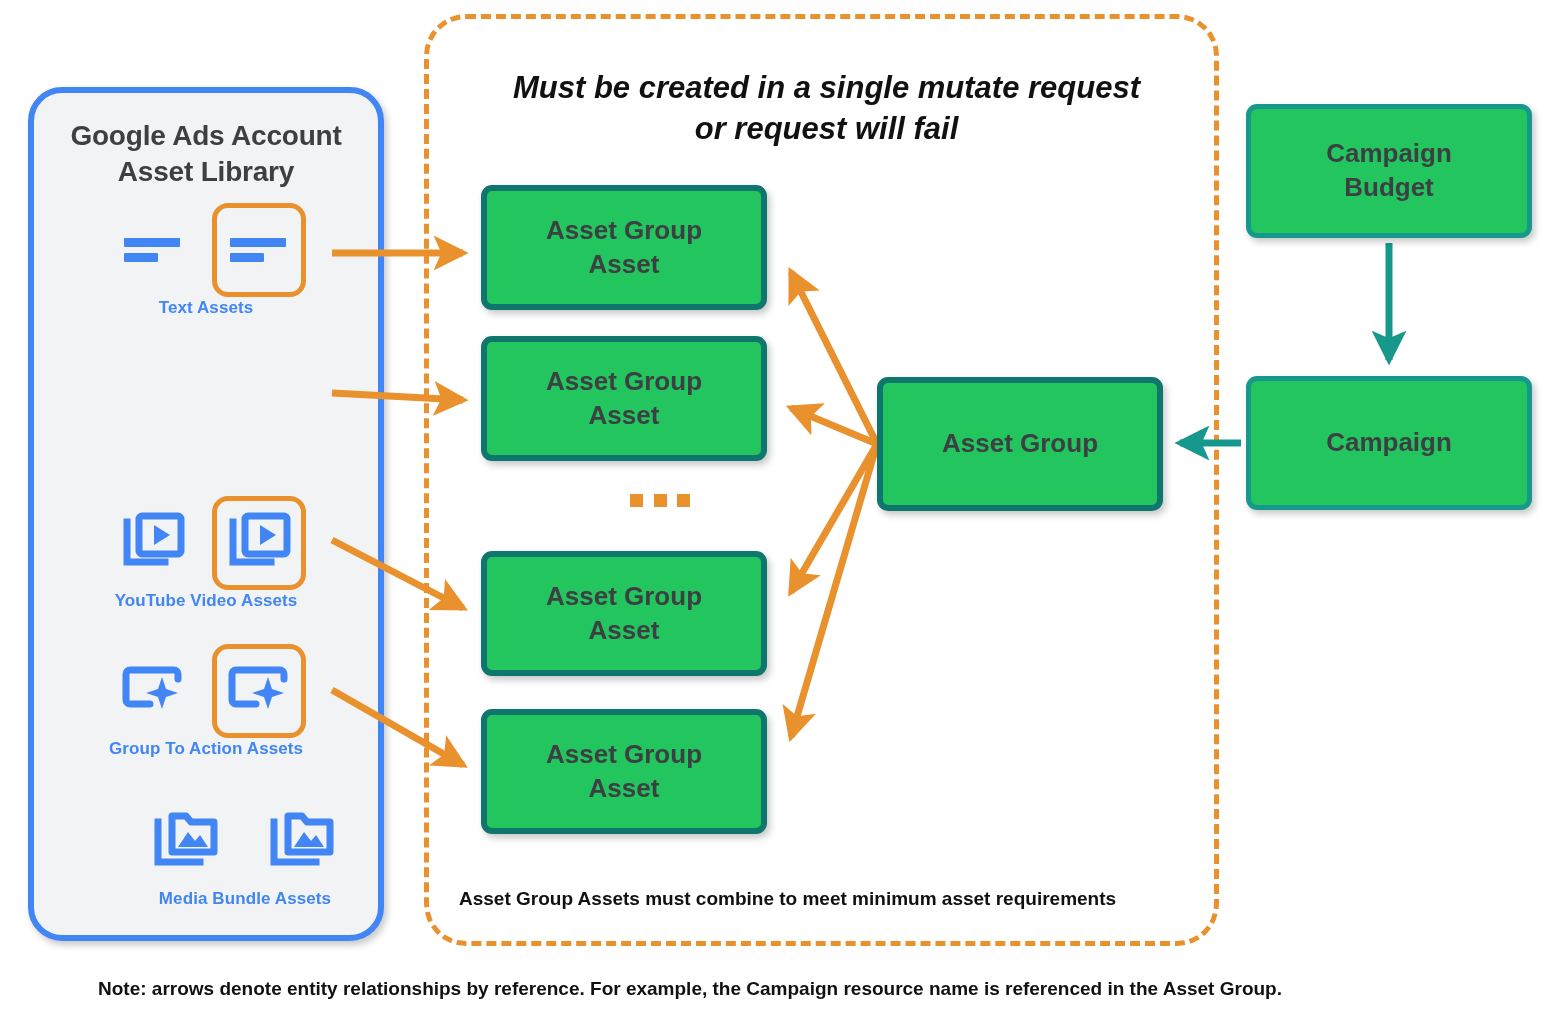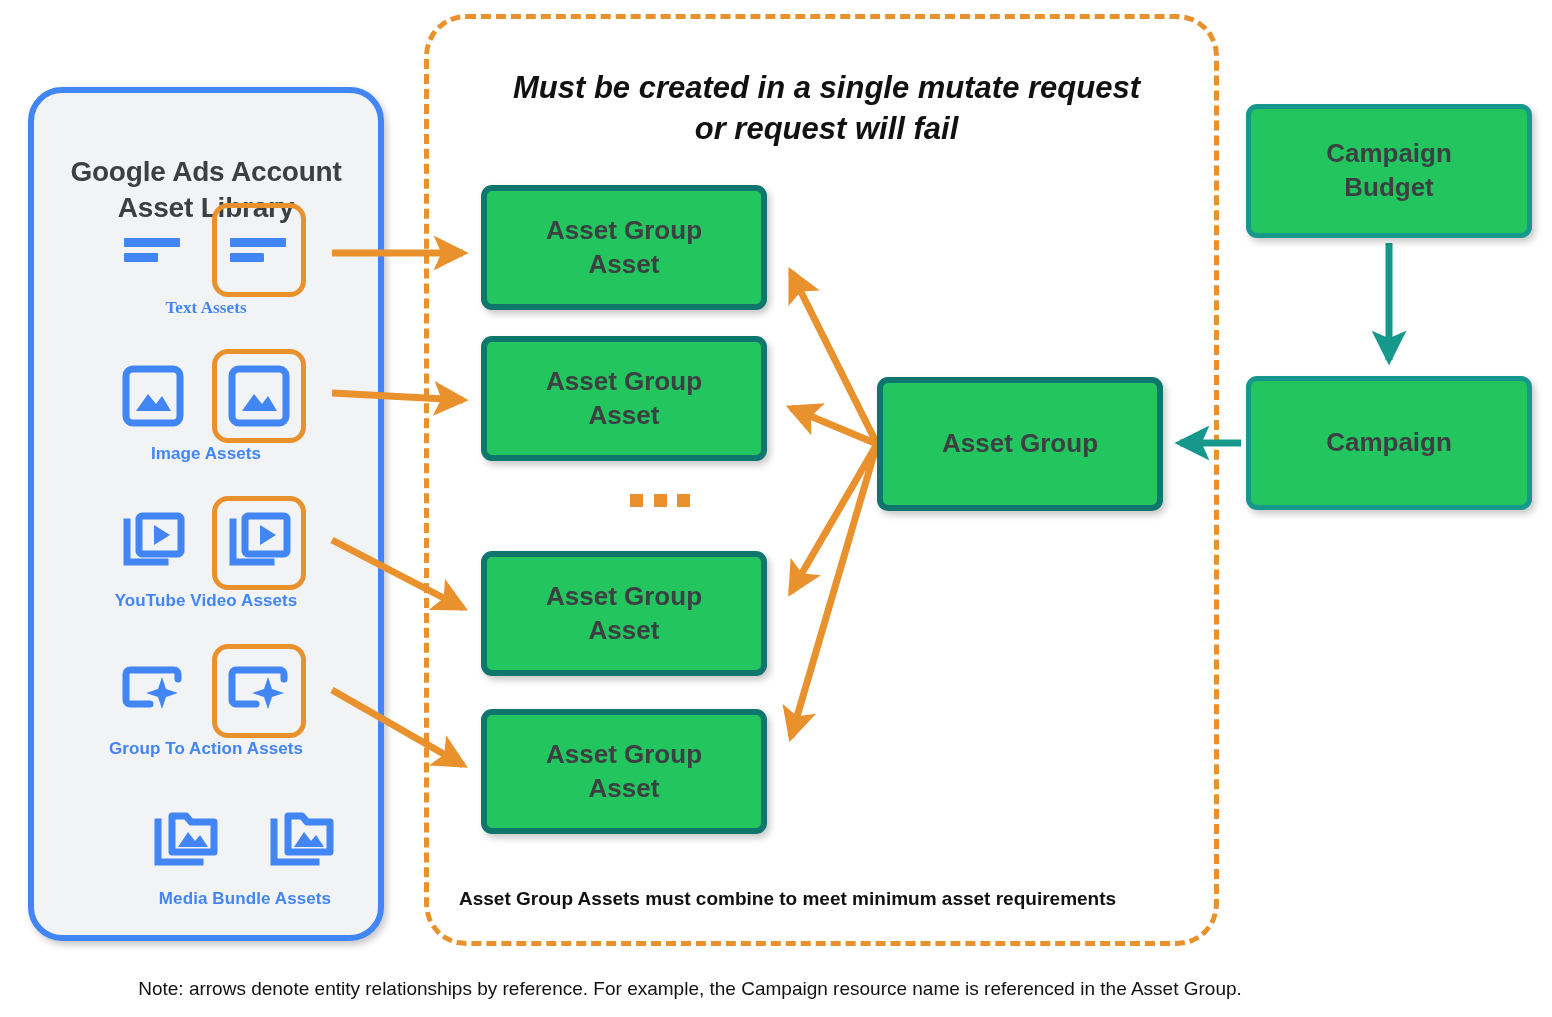--- a/index.html
+++ b/index.html
@@ -37,21 +37,20 @@
   #library-title {
     position: absolute;
     left: 0; top: 25px;
     width: 100%;
     text-align: center;
     font-size: 28px;
     font-weight: bold;
     color: #3C4043;
     line-height: 1.28;
     letter-spacing: -0.2px;
-    margin-top: 36px;
   }
 
   .asset-row {
     position: absolute;
     left: 0;
     width: 100%;
     height: 130px;
   }
   .asset-icons {
     position: absolute;
@@ -166,21 +165,21 @@
   }
 
   
   #footer-note {
     position: absolute;
     left: 0;
     top: 978px;
     width: 1380px;
     text-align: center;
     font-size: 19px;
-    font-weight: normal;
+    font-weight: bold;
     color: #111111;
   }
 
   
   #connectors {
     position: absolute;
     left: 0; top: 0;
     width: 1552px;
     height: 1017px;
     pointer-events: none;
@@ -190,55 +189,38 @@
 <body>
 
 <div id="stage">
 
   <div id="asset-library">
     <div id="library-title">
       <div>Google Ads Account</div>
       <div>Asset Library</div>
     </div>
 
-    <div class="asset-row" style="top:109px;font-family:Liberation Serif, serif;">
+    <div class="asset-row" style="top:109px;">
       <div class="asset-icons">
         <div class="icon-wrap">
           <svg width="62" height="40" viewBox="0 0 62 40">
             <rect x="2" y="8" width="56" height="9" rx="1" fill="#4285F4"></rect>
             <rect x="2" y="23" width="34" height="9" rx="1" fill="#4285F4"></rect>
           </svg>
         </div>
         <div class="icon-wrap boxed">
           <svg width="62" height="40" viewBox="0 0 62 40">
             <rect x="2" y="8" width="56" height="9" rx="1" fill="#4285F4"></rect>
             <rect x="2" y="23" width="34" height="9" rx="1" fill="#4285F4"></rect>
           </svg>
         </div>
       </div>
       <div class="asset-caption">Text Assets</div>
     </div>
 
-    <div class="asset-row" style="top:255px;">
-      <div class="asset-icons">
-        <div class="icon-wrap">
-          <svg width="62" height="62" viewBox="0 0 62 62">
-            <rect x="4" y="4" width="54" height="54" rx="7" fill="none" stroke="#4285F4" stroke-width="7"></rect>
-            <path d="M14 46 L26 29 L34 39 L40 31 L49 46 Z" fill="#4285F4"></path>
-          </svg>
-        </div>
-        <div class="icon-wrap boxed">
-          <svg width="62" height="62" viewBox="0 0 62 62">
-            <rect x="4" y="4" width="54" height="54" rx="7" fill="none" stroke="#4285F4" stroke-width="7"></rect>
-            <path d="M14 46 L26 29 L34 39 L40 31 L49 46 Z" fill="#4285F4"></path>
-          </svg>
-        </div>
-      </div>
-      <div class="asset-caption">Image Assets</div>
-    </div>
 
     <div class="asset-row" style="top:402px;">
       <div class="asset-icons">
         <div class="icon-wrap">
           <svg width="64" height="62" viewBox="0 0 64 62">
             <path d="M6 10 L6 50 L44 50" fill="none" stroke="#4285F4" stroke-width="7" stroke-linecap="square"></path>
             <rect x="18" y="4" width="42" height="38" rx="3" fill="none" stroke="#4285F4" stroke-width="7"></rect>
             <path d="M33 13 L49 23 L33 33 Z" fill="#4285F4"></path>
           </svg>
         </div>

